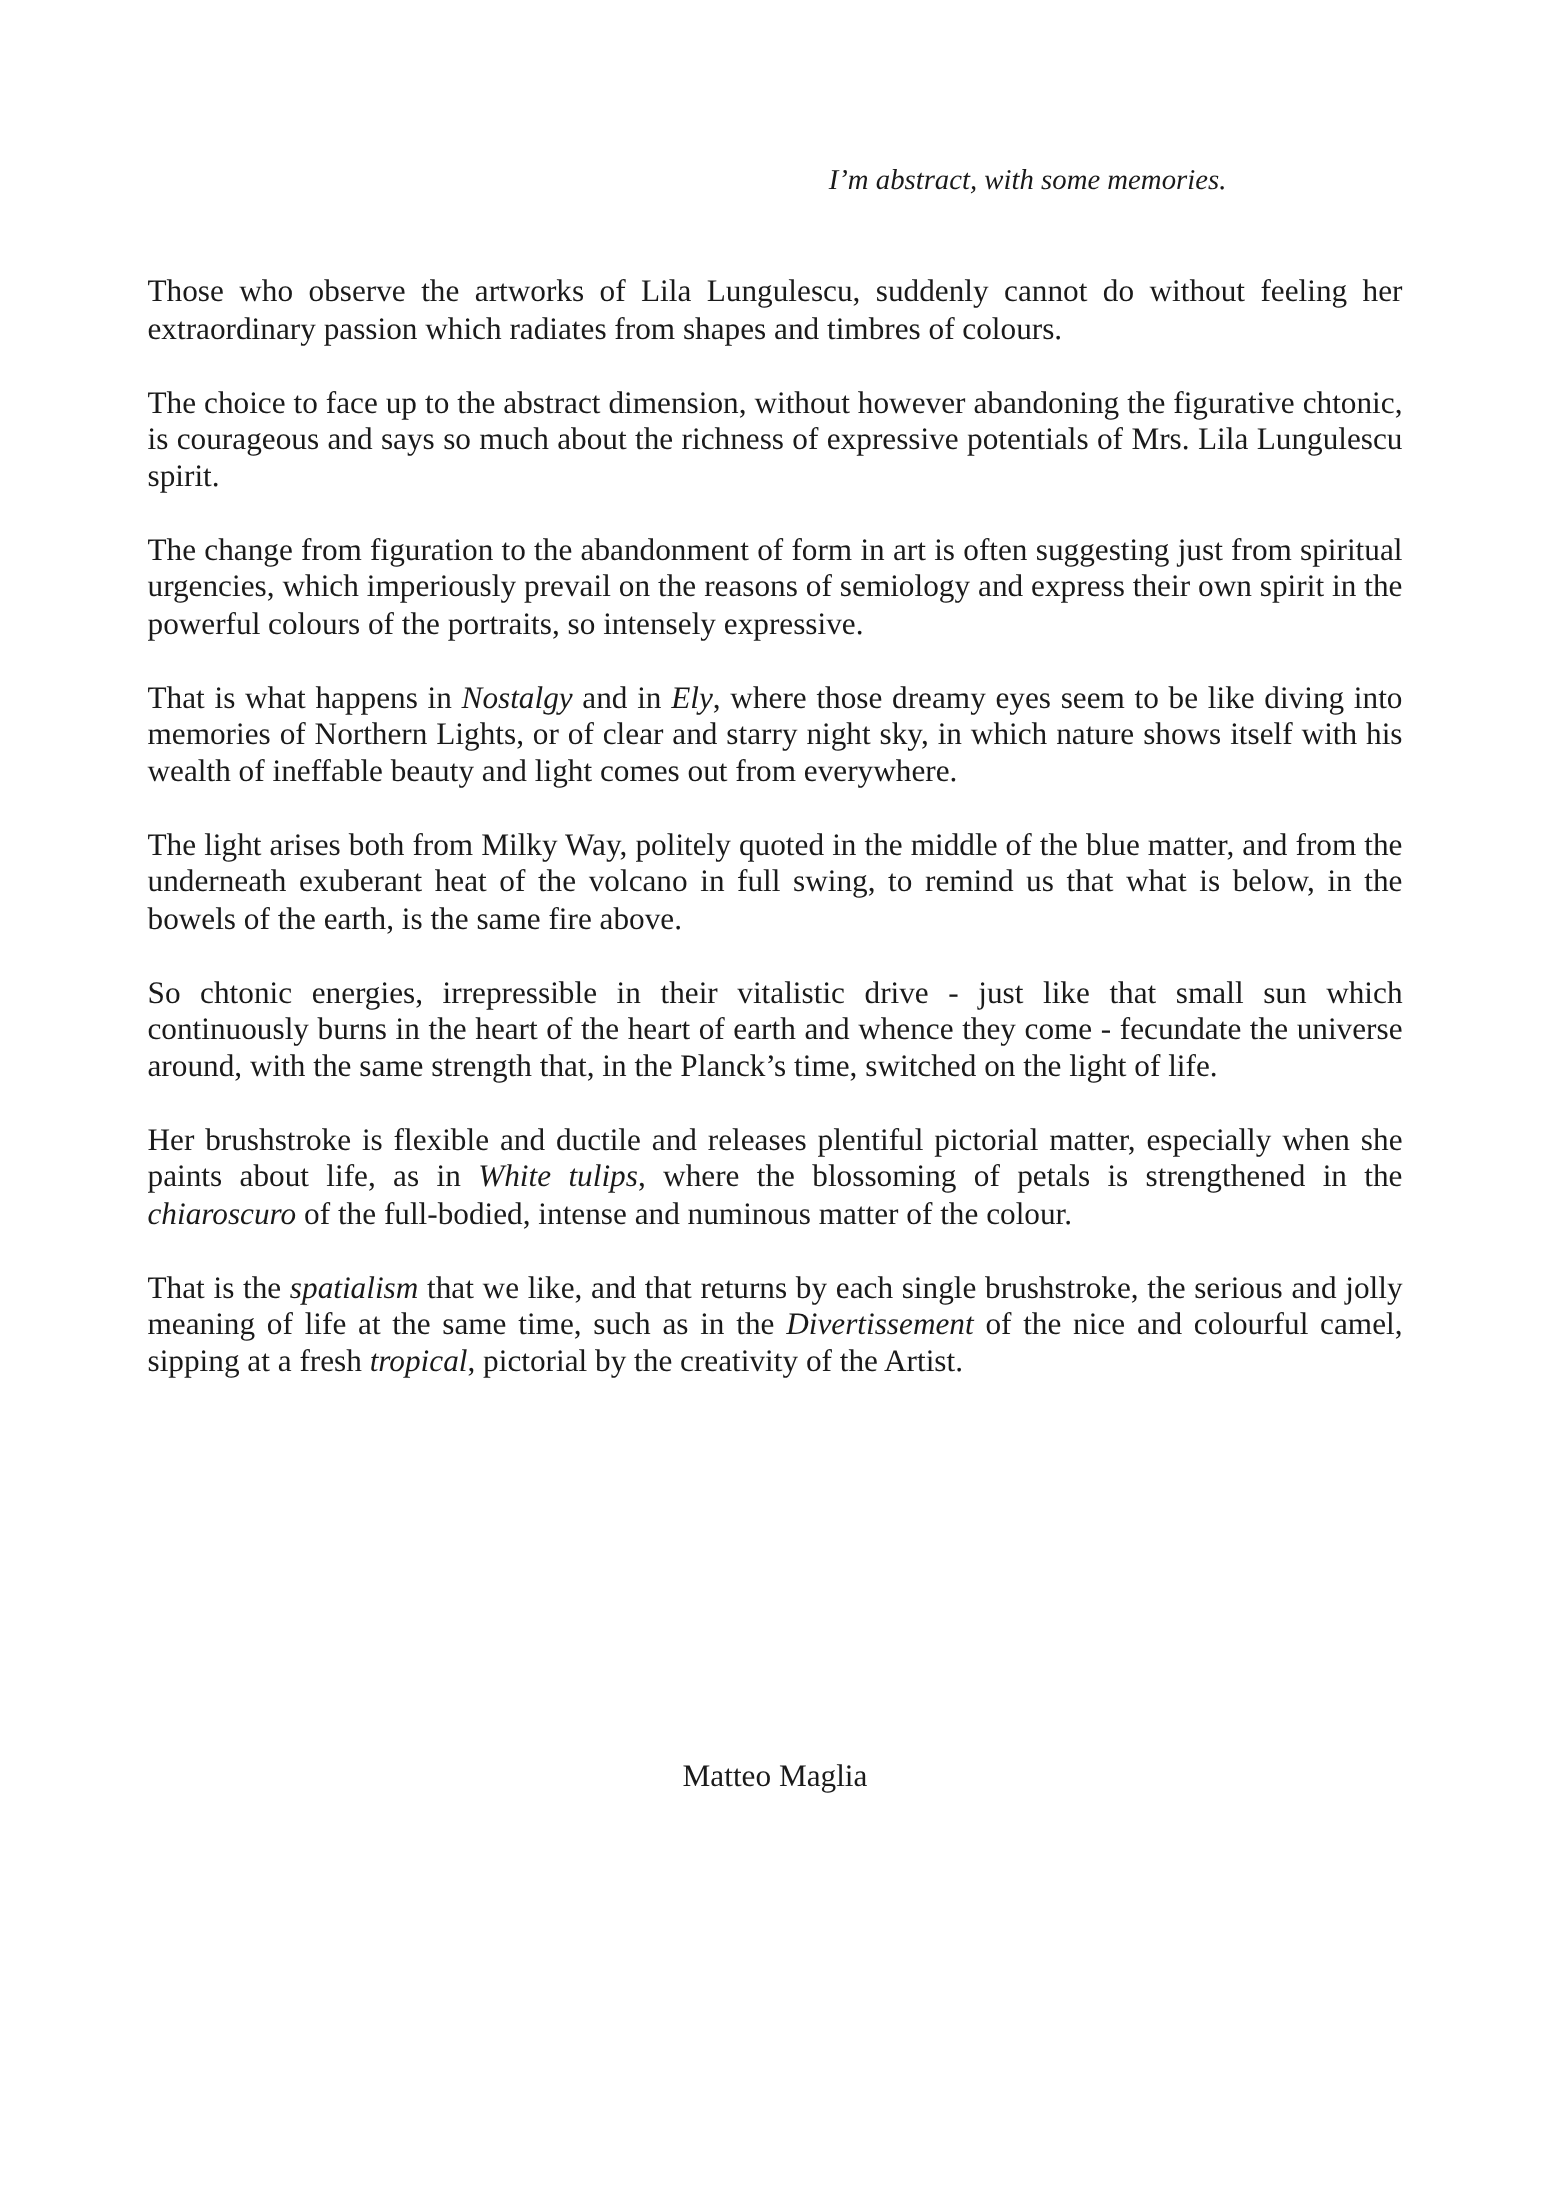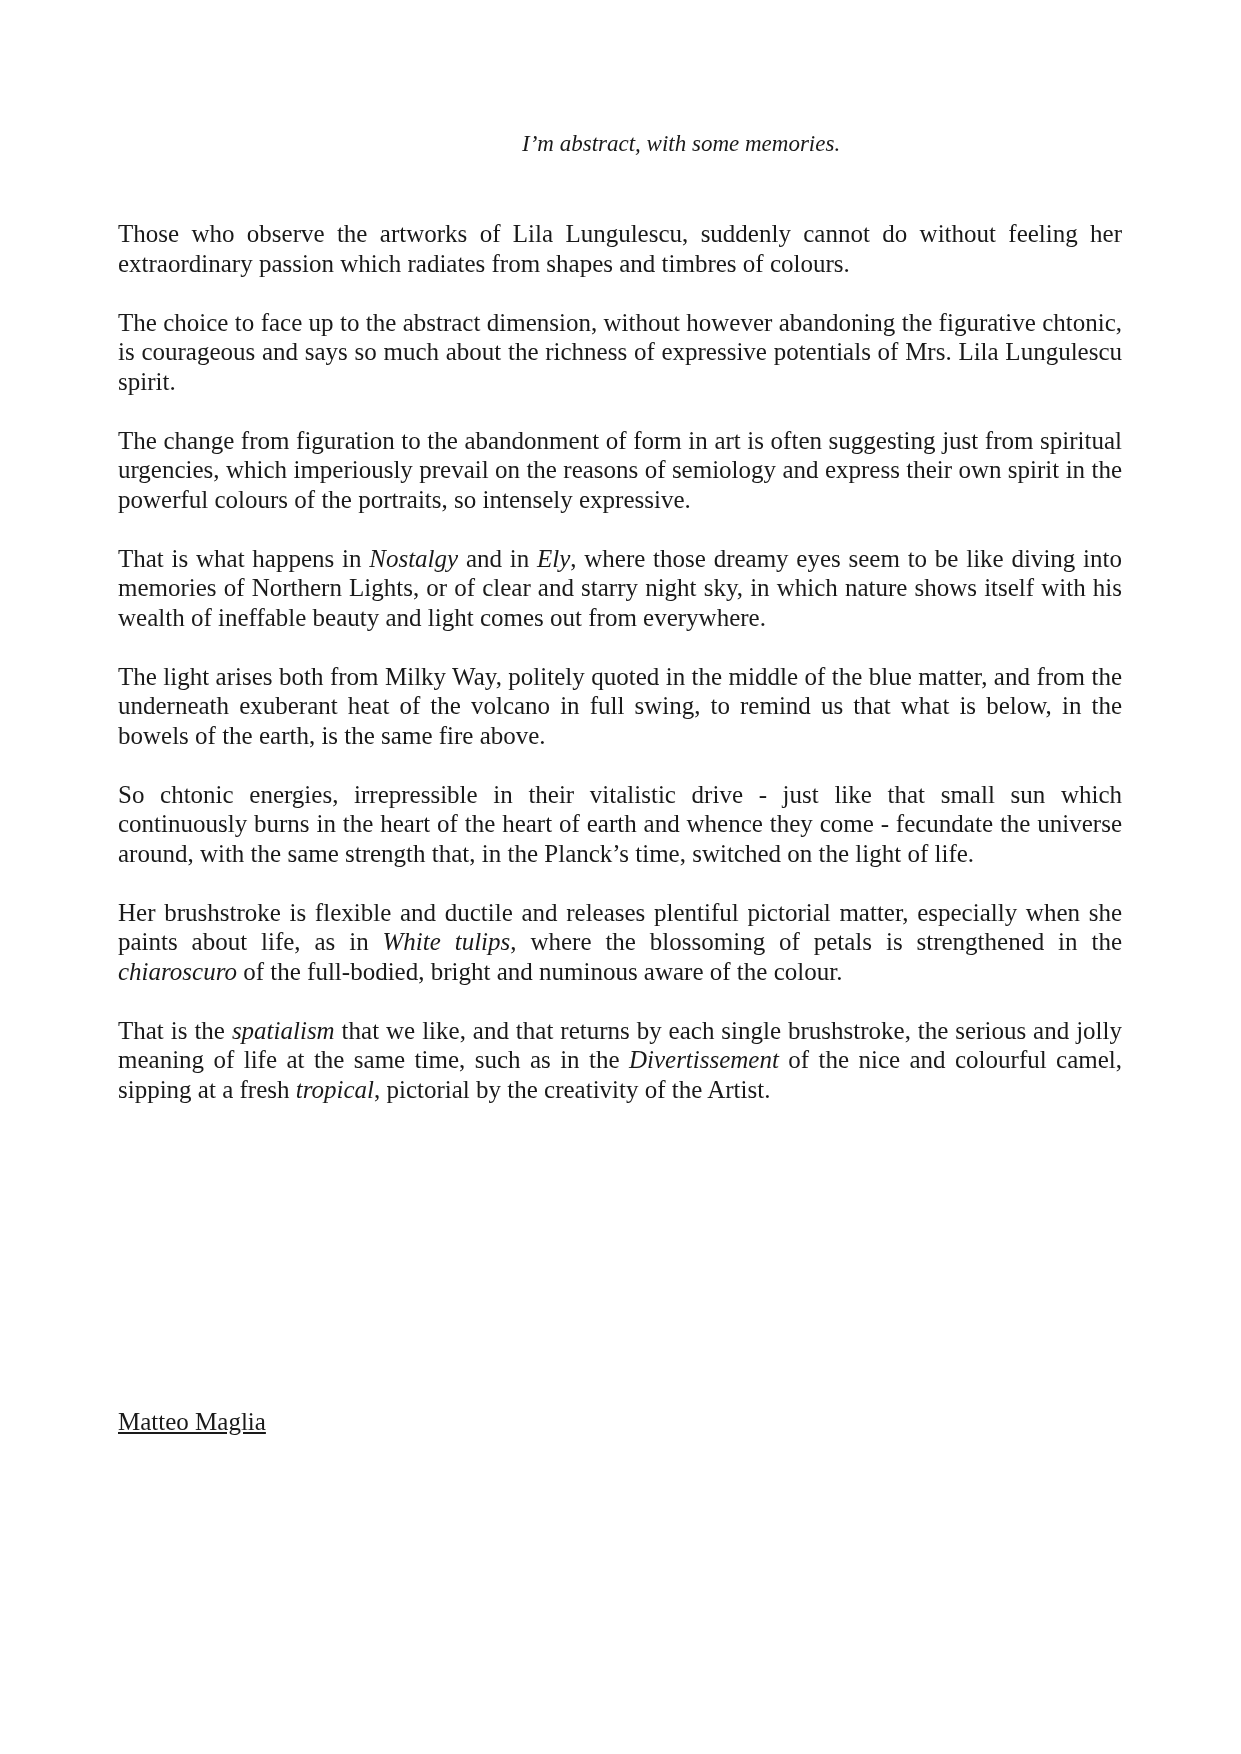--- a/index.html
+++ b/index.html
@@ -14,21 +14,21 @@
     background: #ffffff;
     font-family: "Liberation Serif", "DejaVu Serif", serif;
     color: #1a1a1a;
     overflow: hidden;
   }
   .epigraph {
     position: absolute;
     top: 130px;
     right: 119px;
     width: 600px;
-    text-align: left;
+    text-align: center;
     font-style: italic;
     font-size: 23px;
     line-height: 28px;
   }
   .body-text {
     position: absolute;
     top: 219px;
     left: 118px;
     width: 1004px;
     font-size: 25px;
@@ -39,41 +39,40 @@
     text-align: justify;
     text-justify: inter-word;
   }
   .body-text p em {
   }
   .signature {
     position: absolute;
     top: 1407px;
     left: 118px;
     width: 1004px;
-    text-align: left;
+    text-align: center;
     font-size: 25px;
     line-height: 29.5px;
-    text-decoration: underline;
   }
 </style>
 </head>
 <body>
 
 <div class="page">
 
   <div class="epigraph">
     <div>I’m abstract, with some memories.</div>
   </div>
 
   <div class="body-text" id="paragraphs">
       <p><span>Those who observe the artworks of Lila Lungulescu, suddenly cannot do without feeling her extraordinary passion which radiates from shapes and timbres of colours.</span></p>
       <p><span>The choice to face up to the abstract dimension, without however abandoning the figurative chtonic, is courageous and says so much about the richness of expressive potentials of Mrs. Lila Lungulescu spirit.</span></p>
       <p><span>The change from figuration to the abandonment of form in art is often suggesting just from spiritual urgencies, which imperiously prevail on the reasons of semiology and express their own spirit in the powerful colours of the portraits, so intensely expressive.</span></p>
       <p><span>That is what happens in </span><em>Nostalgy</em><span> and in </span><em>Ely</em><span>, where those dreamy eyes seem to be like diving into memories of Northern Lights, or of clear and starry night sky, in which nature shows itself with his wealth of ineffable beauty and light comes out from everywhere.</span></p>
       <p><span>The light arises both from Milky Way, politely quoted in the middle of the blue matter, and from the underneath exuberant heat of the volcano in full swing, to remind us that what is below, in the bowels of the earth, is the same fire above.</span></p>
       <p><span>So chtonic energies, irrepressible in their vitalistic drive - just like that small sun which continuously burns in the heart of the heart of earth and whence they come - fecundate the universe around, with the same strength that, in the Planck’s time, switched on the light of life.</span></p>
-      <p><span>Her brushstroke is flexible and ductile and releases plentiful pictorial matter, especially when she paints about life, as in </span><em>White tulips</em><span>, where the blossoming of petals is strengthened in the </span><em>chiaroscuro</em><span> of the full-bodied, bright and numinous aware of the colour.</span></p>
+      <p><span>Her brushstroke is flexible and ductile and releases plentiful pictorial matter, especially when she paints about life, as in </span><em>White tulips</em><span>, where the blossoming of petals is strengthened in the </span><em>chiaroscuro</em><span> of the full-bodied, intense and numinous matter of the colour.</span></p>
       <p><span>That is the </span><em>spatialism</em><span> that we like, and that returns by each single brushstroke, the serious and jolly meaning of life at the same time, such as in the </span><em>Divertissement</em><span> of the nice and colourful camel, sipping at a fresh </span><em>tropical</em><span>, pictorial by the creativity of the Artist.</span></p>
     </div>
 
   <div class="signature">Matteo Maglia</div>
 
 </div>
 
 </body></html>

